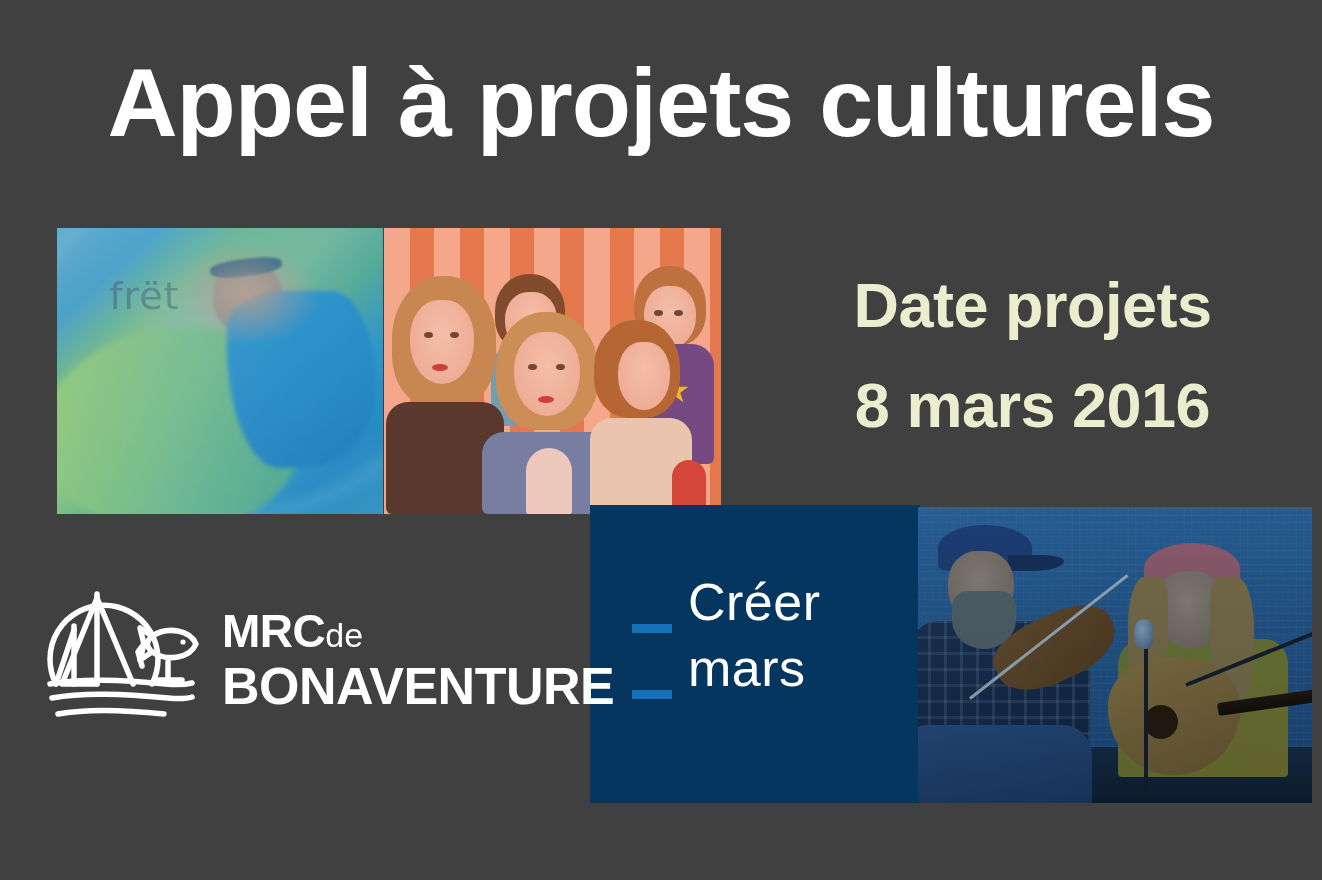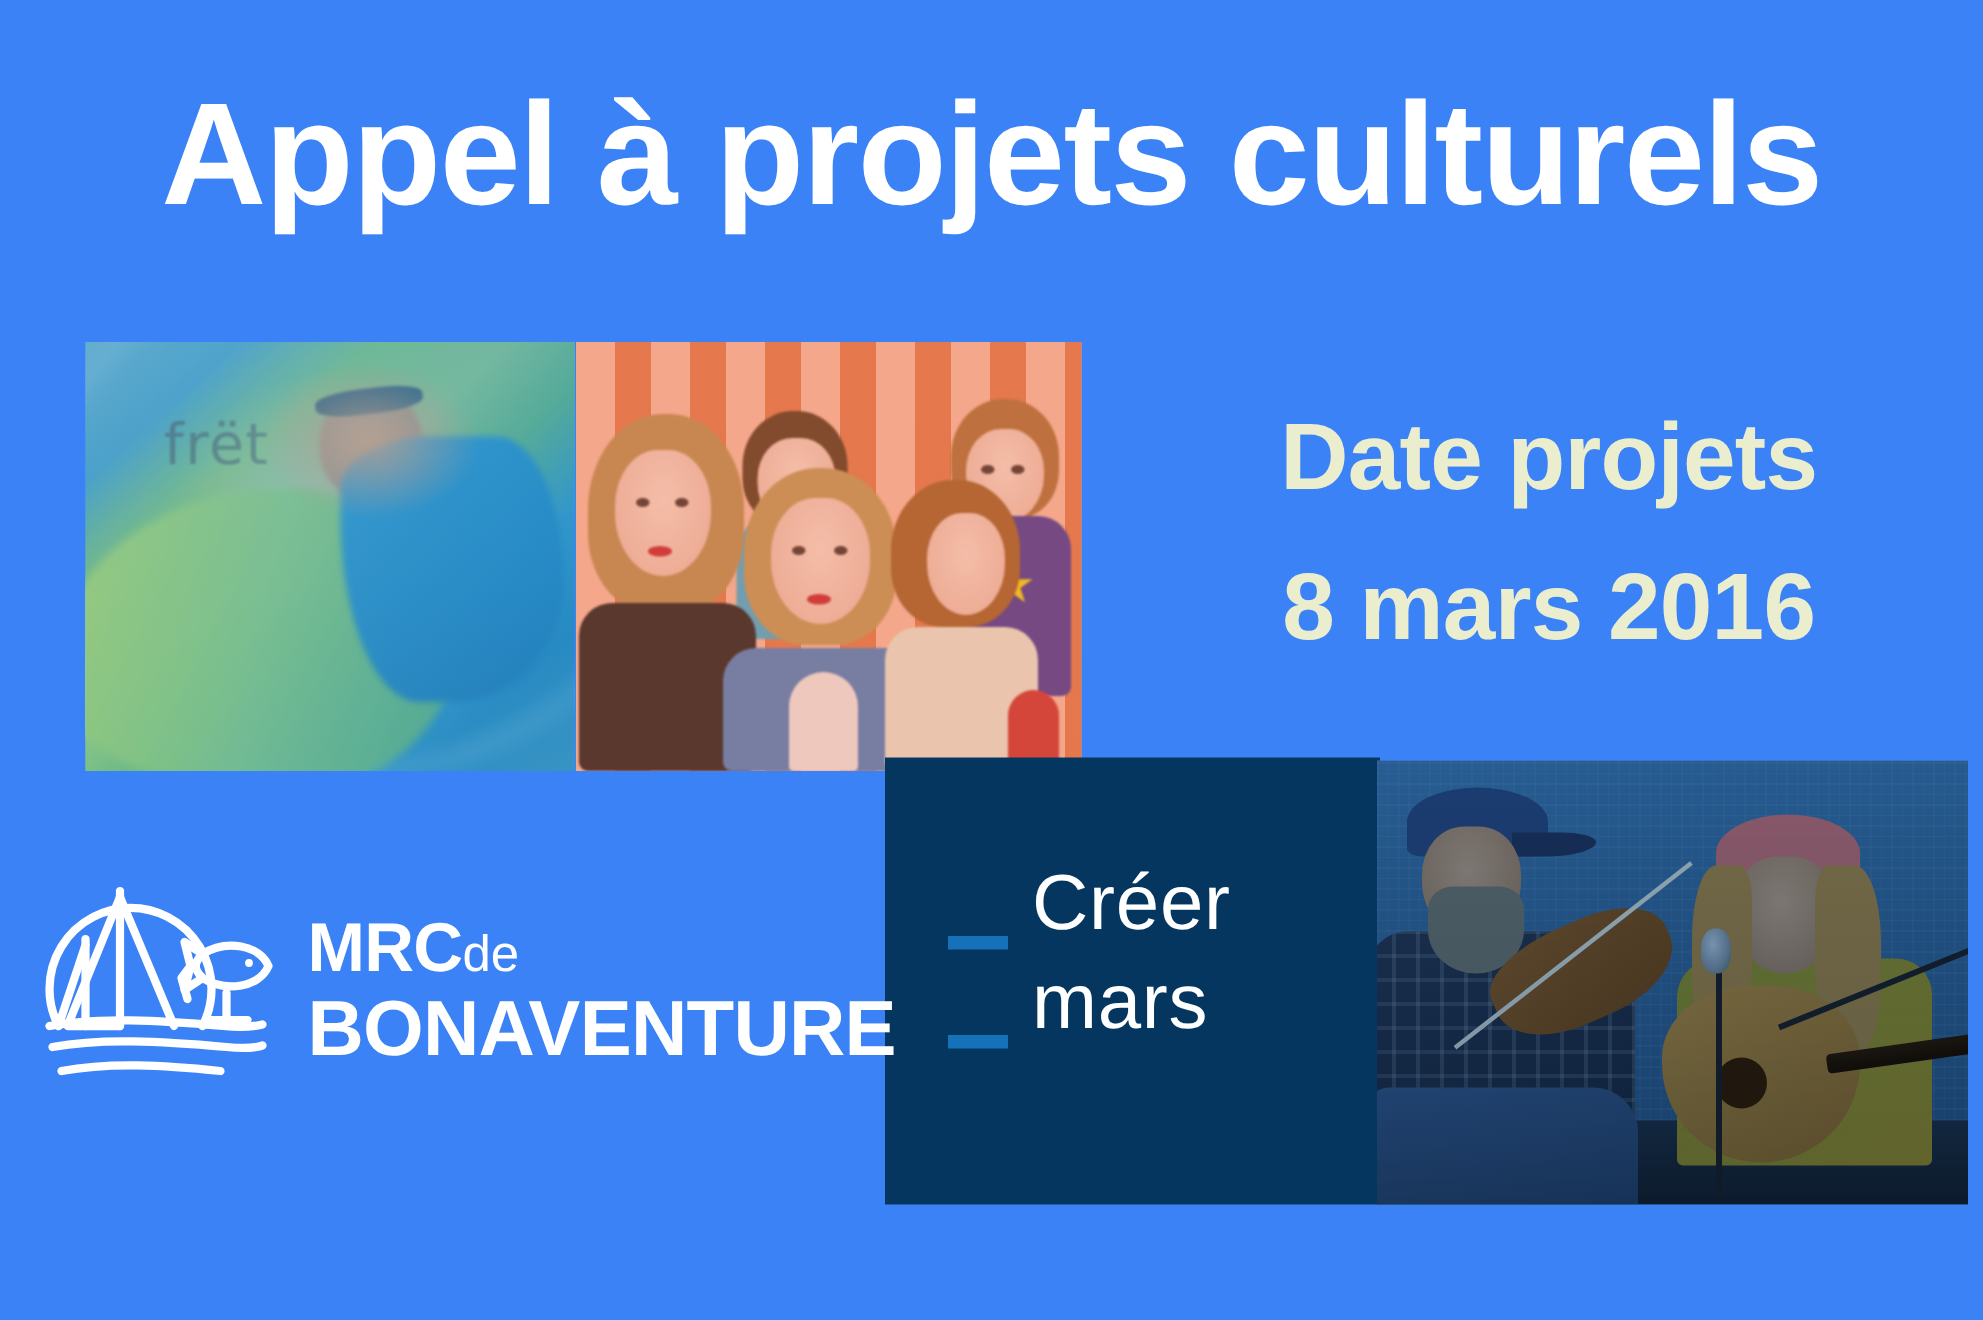--- a/index.html
+++ b/index.html
@@ -7,21 +7,21 @@
     padding: 0;
     background: #03466e;
   }
   body {
     font-family: "Liberation Sans", sans-serif;
   }
   .poster {
     position: relative;
     width: 1322px;
     height: 880px;
-    background: #3b82f6;
+    background: #404040;
     overflow: hidden;
   }
 
   
   .title {
     position: absolute;
     left: 0;
     top: 52px;
     width: 1322px;
     text-align: center;
@@ -332,21 +332,21 @@
     background: #1572b9;
     flex: none;
   }
   .cdp-dash-short { width: 40px; margin-right: 16px; }
   .cdp-dash-long  { width: 100px; margin-left: 20px; }
   .cdp-word { display: inline-block; letter-spacing: 0.5px; }
 
   
   .mrc-logo {
     position: absolute;
-    left: 23px;
+    left: 40px;
     top: 575px;
     width: 530px;
     height: 170px;
     display: flex;
     align-items: center;
   }
   .mrc-mark { width: 166px; height: 160px; flex: none; }
   .mrc-wordmark {
     margin-left: 16px;
     color: #ffffff;

